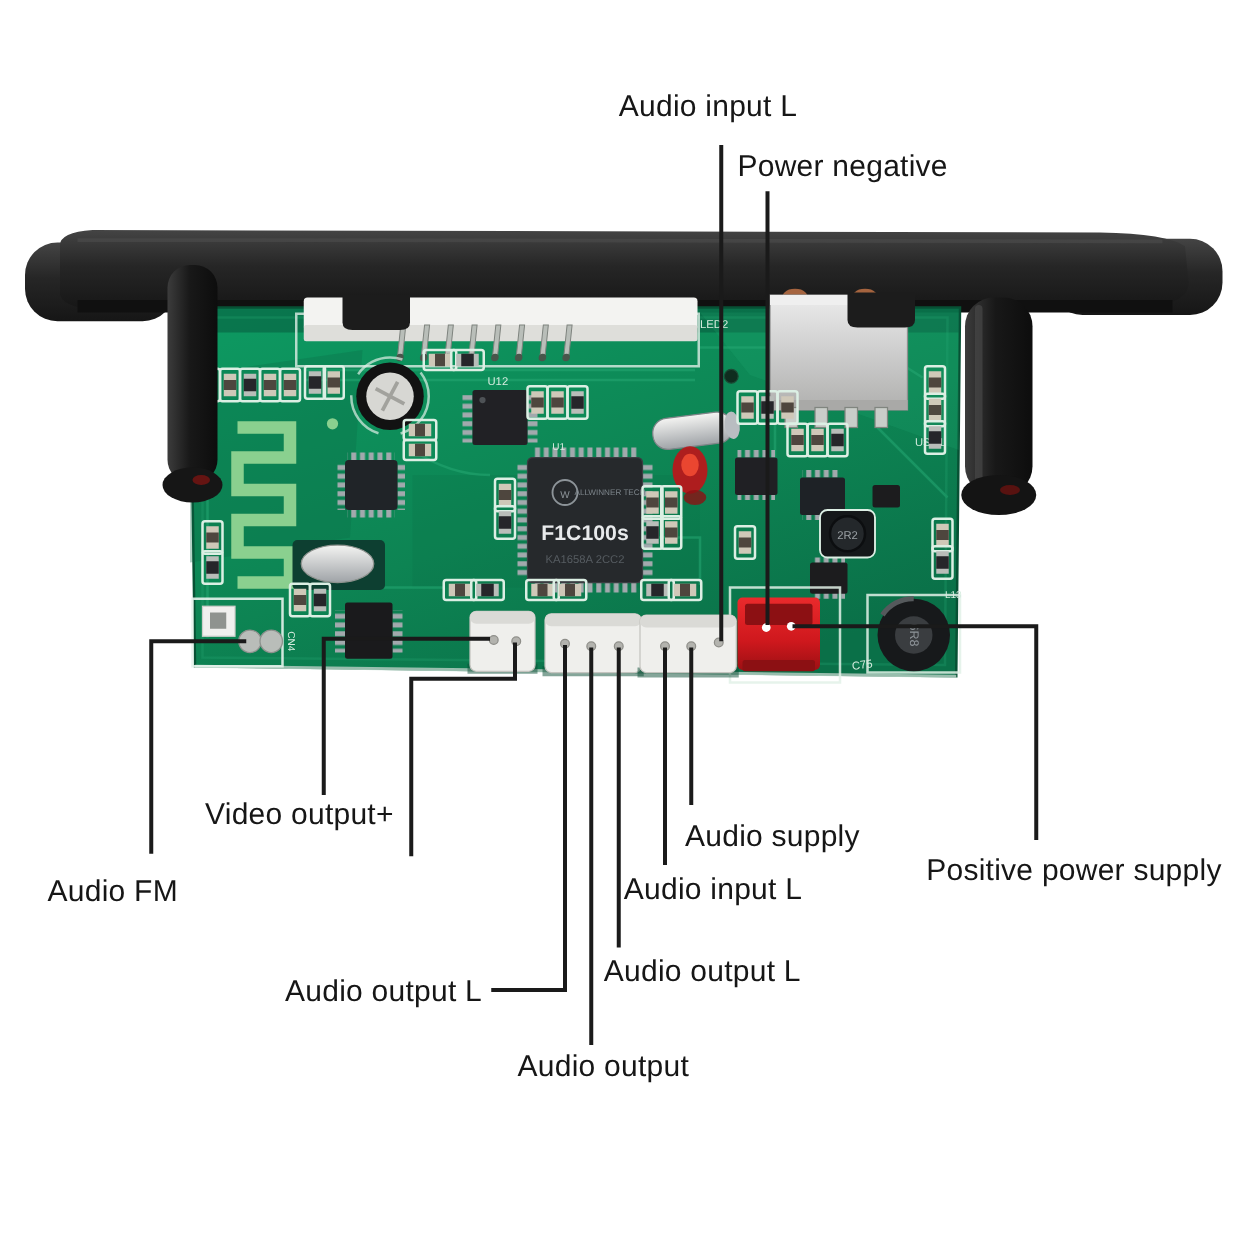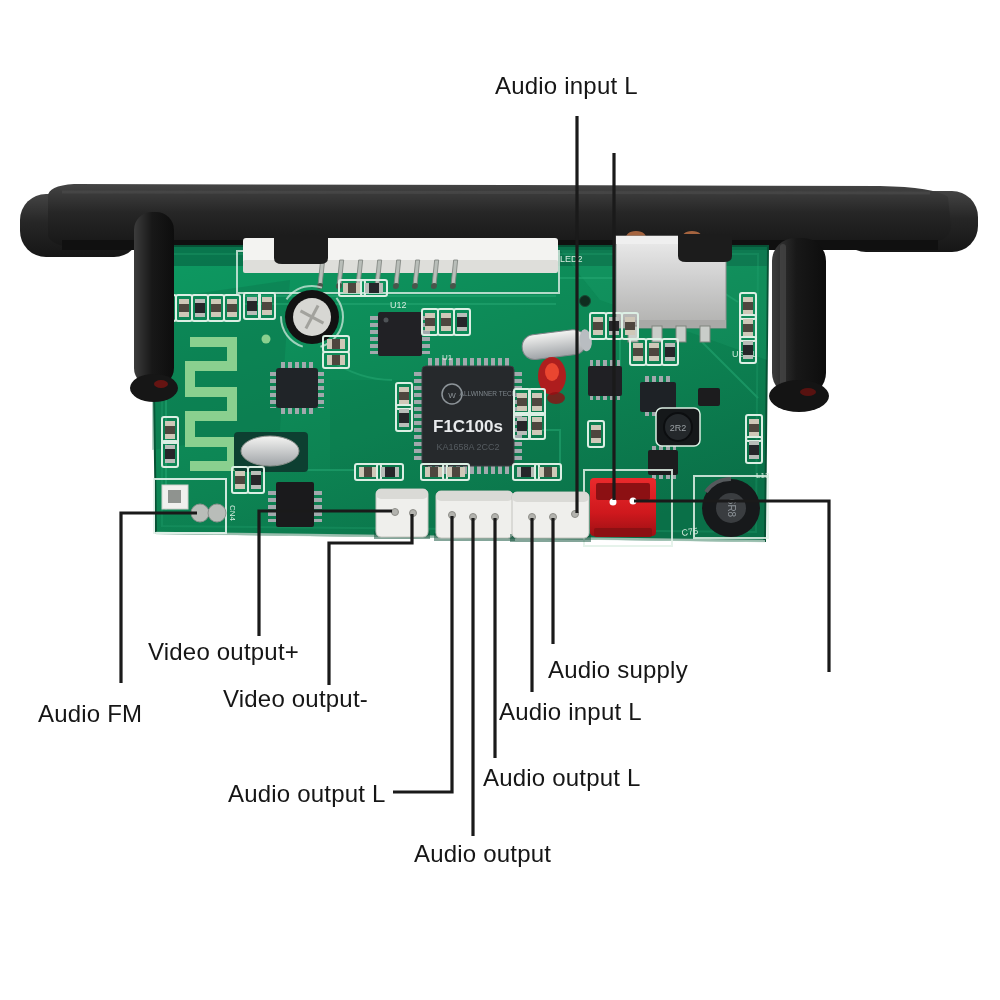--- a/index.html
+++ b/index.html
@@ -359,23 +359,24 @@
     <polyline points="473,518 473,836"></polyline>
     <polyline points="495,518 495,758"></polyline>
     <polyline points="532,518 532,692"></polyline>
     <polyline points="553,518 553,644"></polyline>
     <polyline points="634,501 829,501 829,672"></polyline>
   </g>
 </svg>
 
 <div id="labels">
   <div class="lbl" style="left:495px;top:72px">Audio input L</div>
+  <div class="lbl" style="left:590px;top:120px">Power negative</div>
   <div class="lbl" style="left:38px;top:700px">Audio FM</div>
-  <div class="lbl" style="left:148px;top:638px">Video output+</div>
-  <div class="lbl" style="left:223px;top:685px">Video output-</div>
+  <div class="lbl" style="left:164px;top:638px">Video output+</div>
   <div class="lbl" style="left:228px;top:780px">Audio output L</div>
   <div class="lbl" style="left:414px;top:840px">Audio output</div>
   <div class="lbl" style="left:483px;top:764px">Audio output L</div>
   <div class="lbl" style="left:499px;top:698px">Audio input L</div>
   <div class="lbl" style="left:548px;top:656px">Audio supply</div>
+  <div class="lbl" style="left:741px;top:683px">Positive power supply</div>
 </div>
 
 </div>
 
 </body></html>

